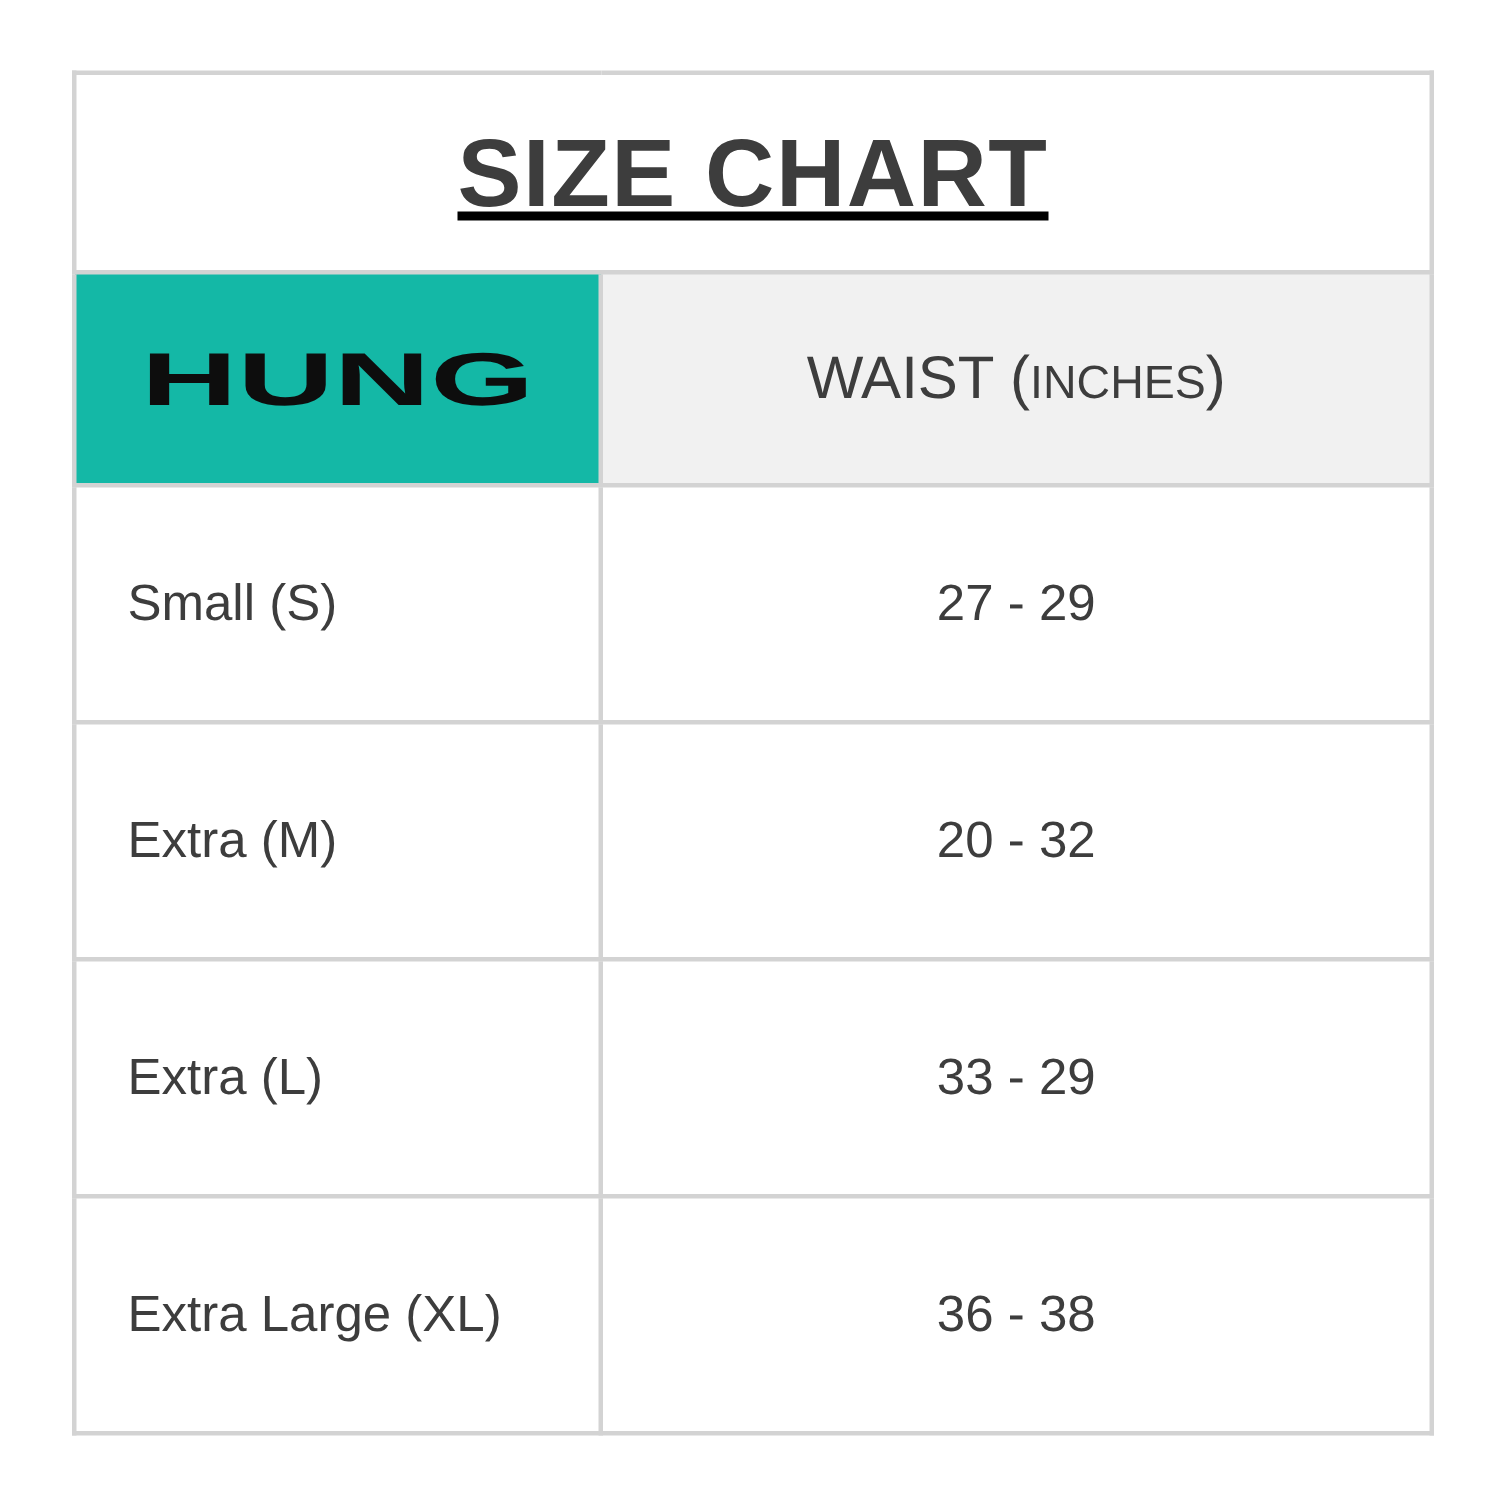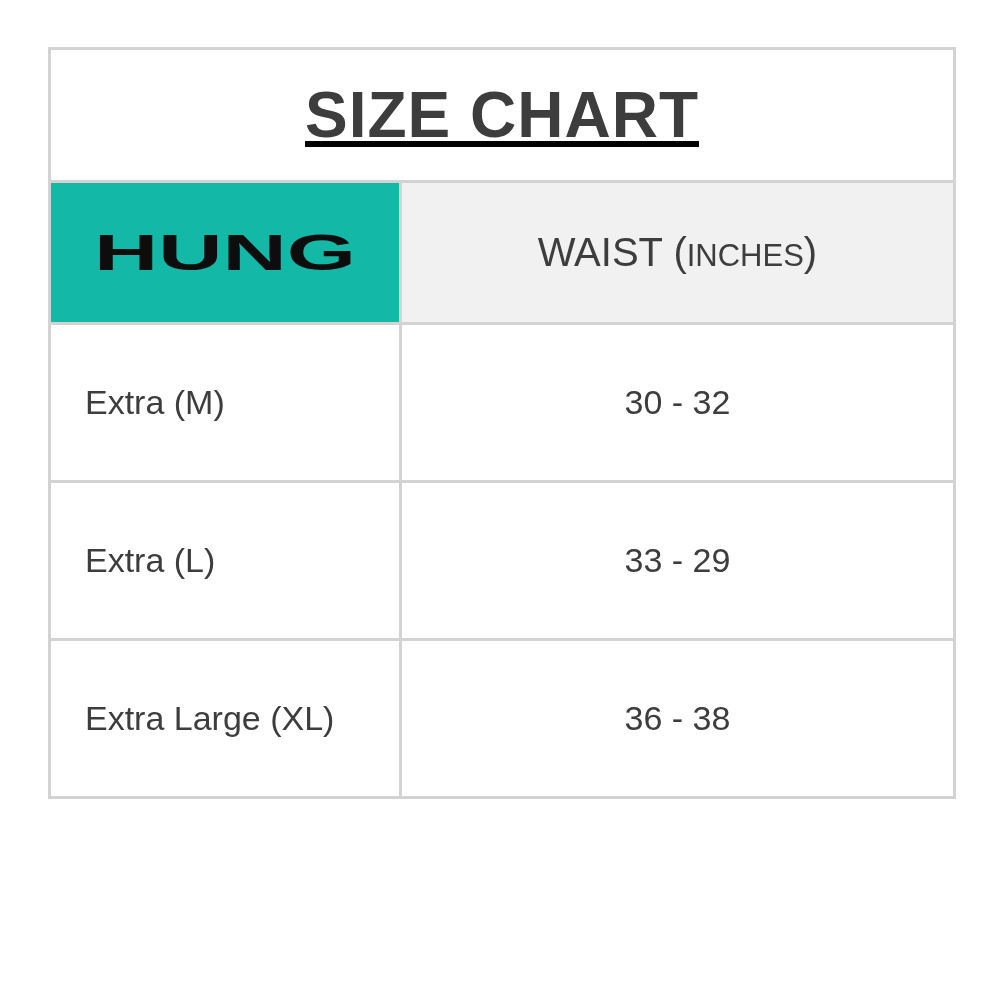--- a/index.html
+++ b/index.html
@@ -85,24 +85,28 @@
       <td class="logo-cell">
         <svg class="logo-svg" width="280" height="58" viewBox="0 0 280 58" aria-hidden="true">
           <text x="140" y="46" text-anchor="middle" textLength="262" lengthAdjust="spacingAndGlyphs" font-family="Liberation Sans, sans-serif" font-weight="bold" font-size="50" fill="#0d0d0d">HUNG</text>
         </svg>
       </td>
       <td class="waist-header-cell">
         <span class="waist-big">WAIST (</span><span class="waist-small">INCHES</span><span class="waist-big">)</span>
       </td>
     </tr>
 
+    <tr class="data-row">
+      <td class="size-cell">Small (S)</td>
+      <td class="waist-cell">27 - 29</td>
+    </tr>
 
     <tr class="data-row">
       <td class="size-cell">Extra (M)</td>
-      <td class="waist-cell">30 - 32</td>
+      <td class="waist-cell">20 - 32</td>
     </tr>
 
     <tr class="data-row">
       <td class="size-cell">Extra (L)</td>
       <td class="waist-cell">33 - 29</td>
     </tr>
 
     <tr class="data-row">
       <td class="size-cell">Extra Large (XL)</td>
       <td class="waist-cell">36 - 38</td>

